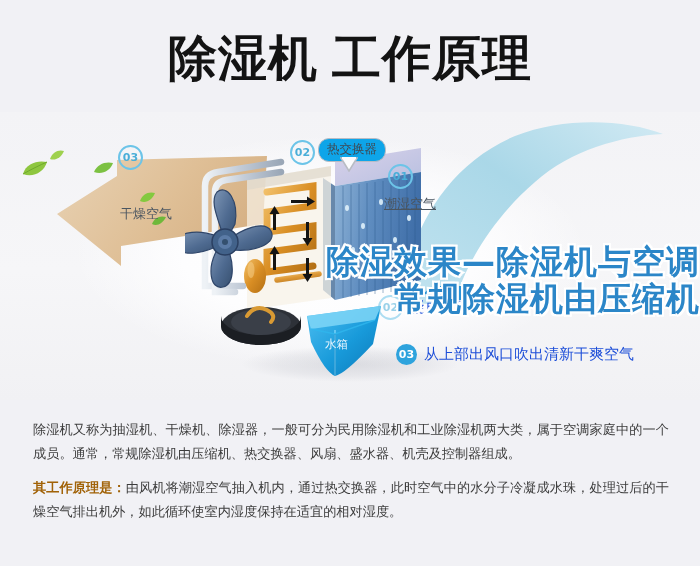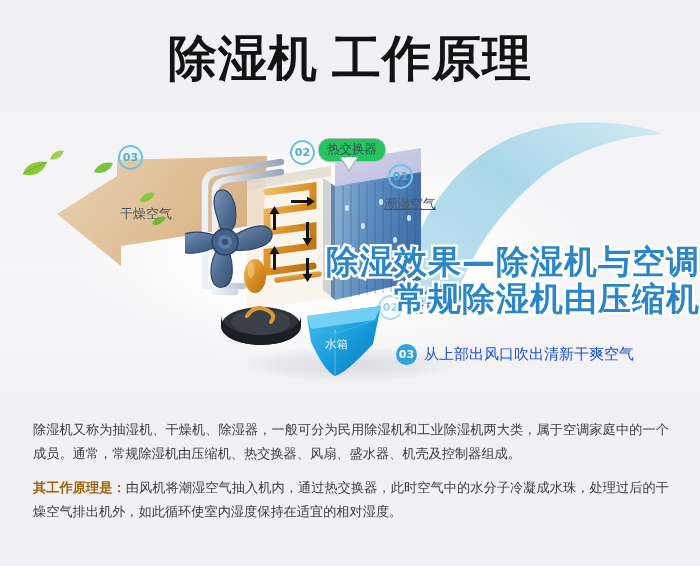--- a/index.html
+++ b/index.html
@@ -78,21 +78,21 @@
   }
   .dlabel{
     position:absolute;
     font-size:13px;color:#4a5560;white-space:nowrap;
     font-family:"DejaVu Sans","Liberation Sans",sans-serif;
   }
   .callout{
     position:absolute;
     border:1.6px solid #b9bcc4;
     border-radius:11px;
-    background:#22c55e;
+    background:#0ea5e9;
     padding:2px 8px 3px 8px;
     font-size:12.5px;color:#3f4a55;white-space:nowrap;
     font-family:"DejaVu Sans","Liberation Sans",sans-serif;
   }
   .callout-tail{position:absolute;}
 
   .tank-label{
     position:absolute;
     font-size:11.5px;color:#e9f6ff;white-space:nowrap;
     font-family:"DejaVu Sans","Liberation Sans",sans-serif;

